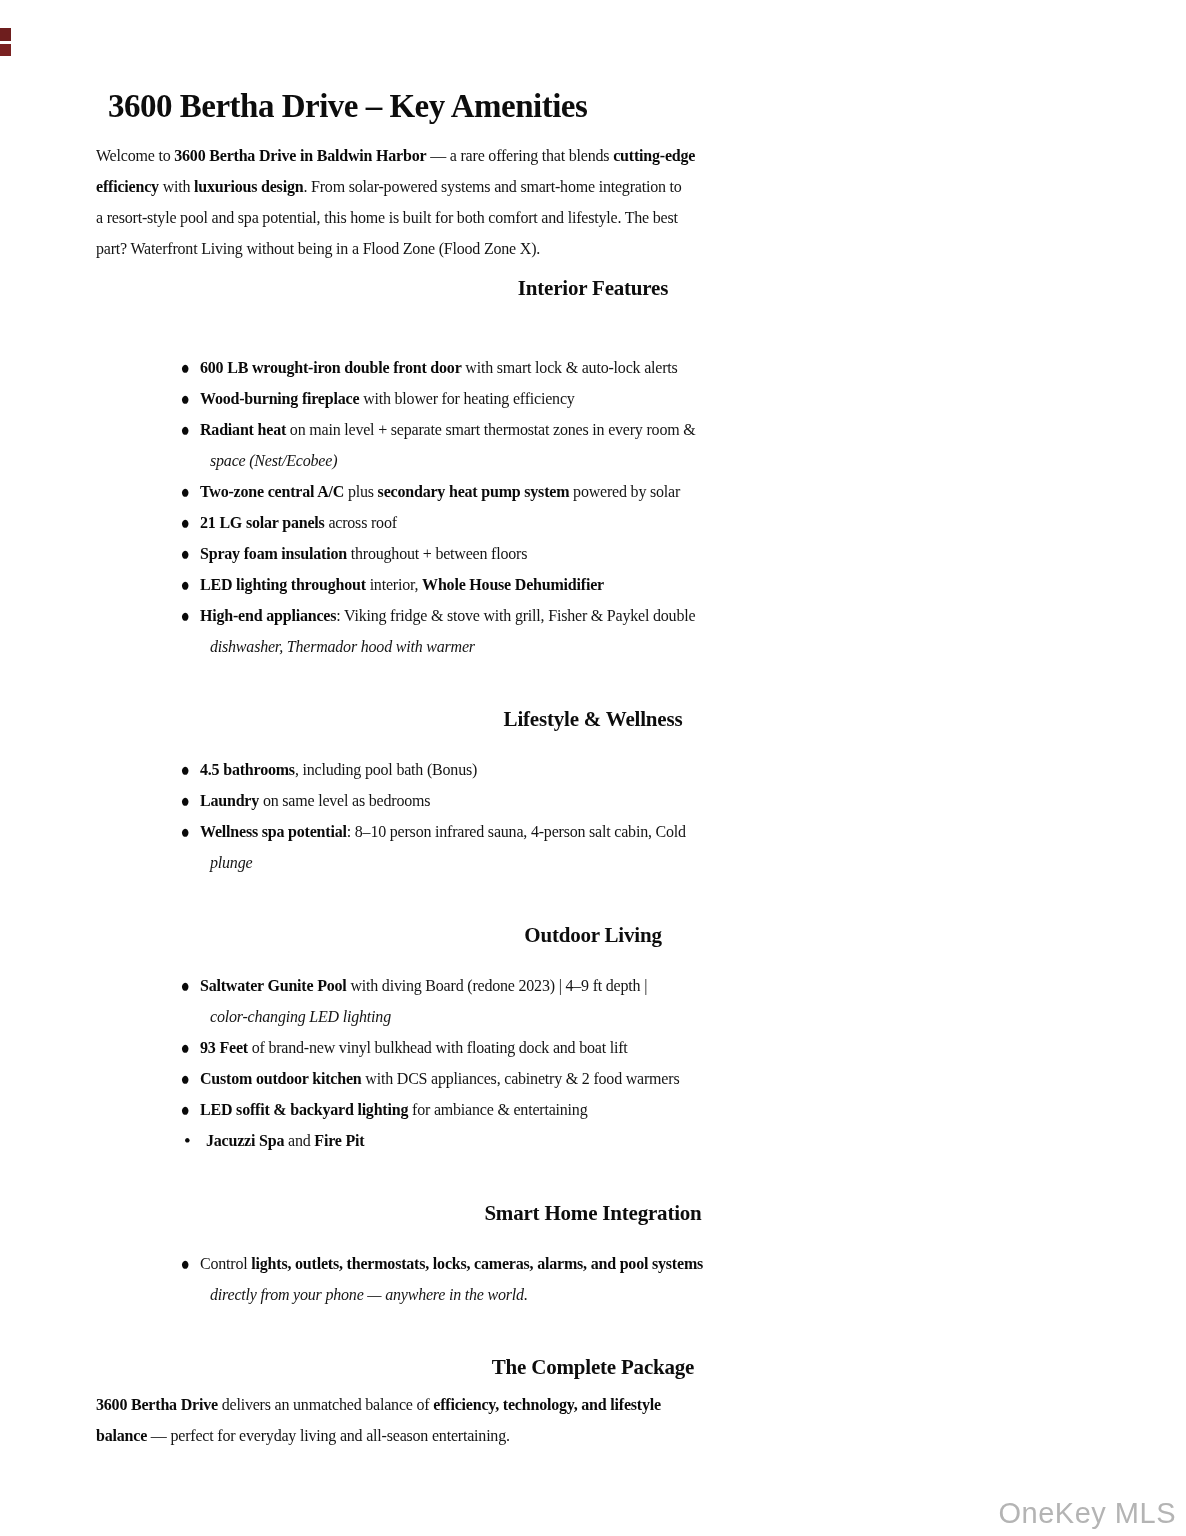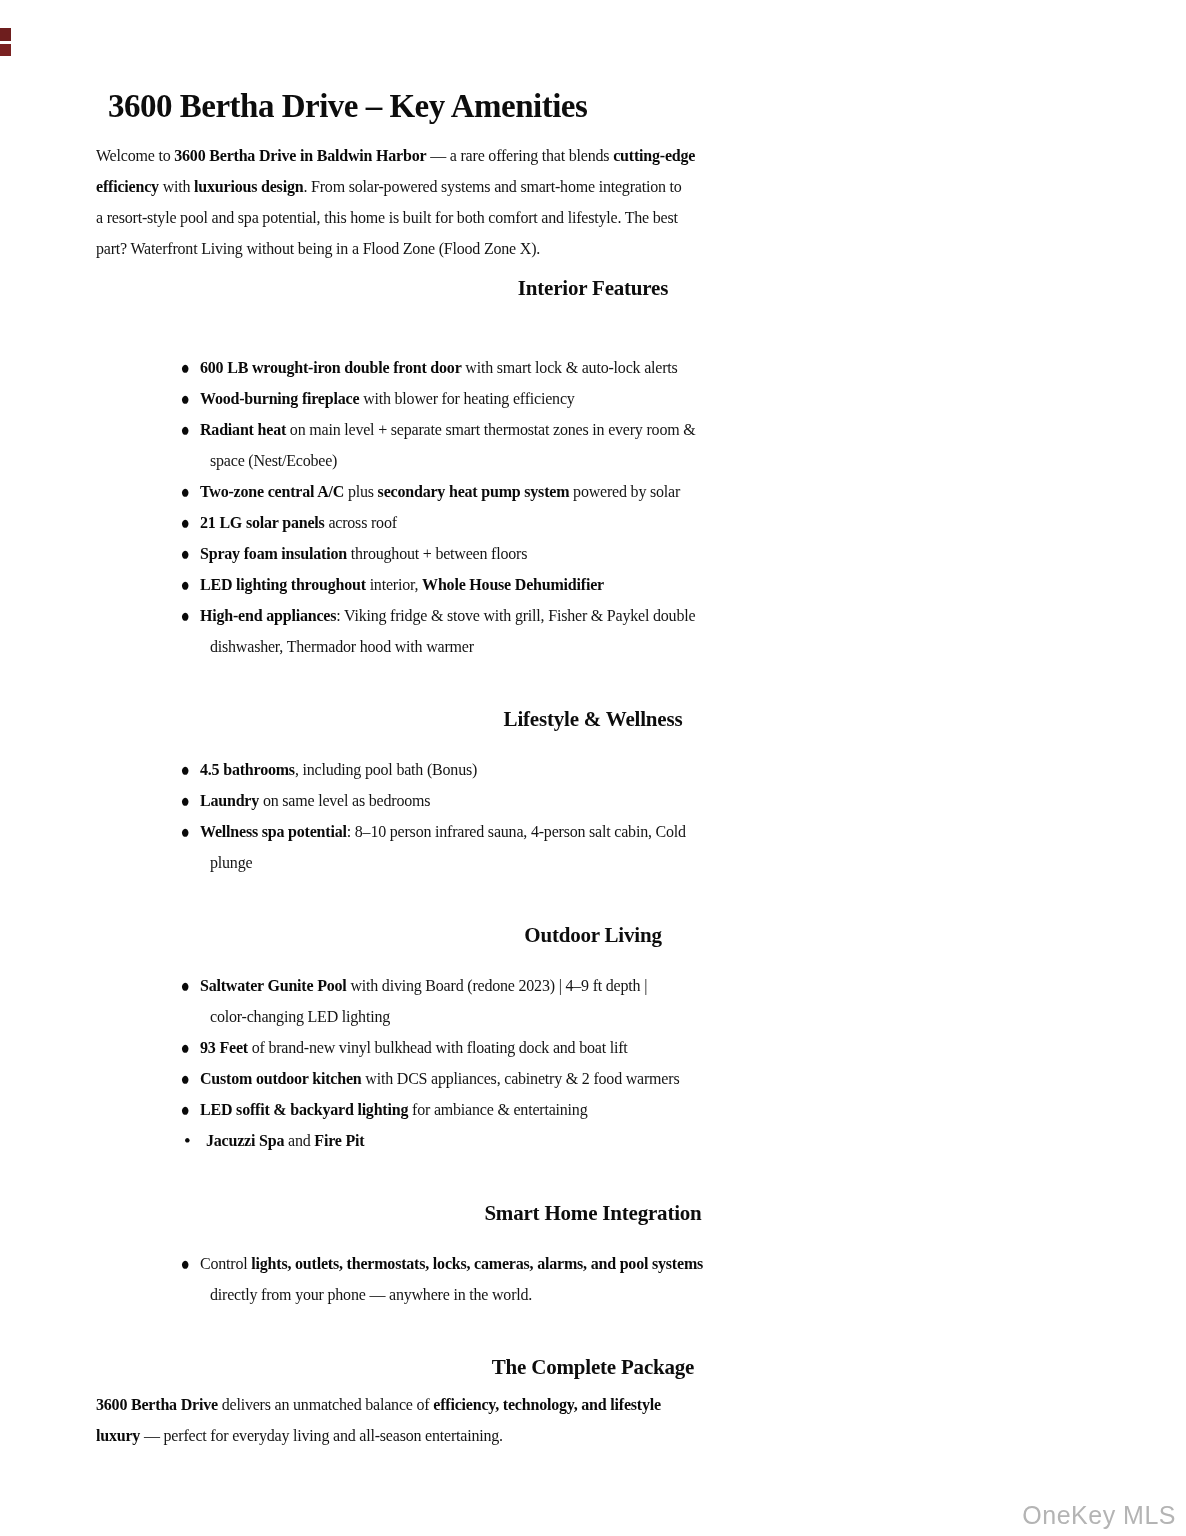--- a/index.html
+++ b/index.html
@@ -39,42 +39,42 @@
     color:#0d0d0d;
     text-align:center;
   }
   .section:first-child h2{margin-top:9px;}
   .bullets{margin-top:19px;}
   .section:first-child .bullets{margin-top:48px;}
   .item{
     position:relative;
     padding-left:104px;
   }
-  .item-text .line + .line{padding-left:10px;}
+  .item-text .line + .line{padding-left:10px;font-style:italic;}
   .glyph{
     position:absolute;
     left:84px;top:0;
     font-size:17px;
     line-height:31px;
     display:inline-block;
     transform:scale(0.9,1.1);
     color:#0a0a0a;
   }
   .glyph.small{
     left:88px;
     font-size:19px;
     transform:none;
   }
   .item.small-bullet{padding-left:110px;}
   .closing-para{margin-top:6px;}
   .watermark{
     position:absolute;
     right:10px;bottom:6px;
     font-family:"Liberation Sans","DejaVu Sans",sans-serif;
-    font-size:25px;
+    font-size:29px;
     color:#b4b4b4;
     letter-spacing:0.5px;
   }
   .corner-mark{
     position:absolute;left:0;
     width:11px;
   }
   .corner-mark.m1{top:28px;height:13px;background:#6e1e1e;}
   .corner-mark.m2{top:44px;height:12px;background:#7a2121;}
 </style>
@@ -218,18 +218,18 @@
               <div class="line"><span>directly from your phone — anywhere in the world.</span></div>
             </div>
           </div>
         </div>
       </div>
     </div>
   <div class="section">
     <h2>The Complete Package</h2>
     <div class="closing-para">
         <div class="line"><b>3600 Bertha Drive</b><span> delivers an unmatched balance of </span><b>efficiency, technology, and lifestyle</b></div>
-        <div class="line"><b>luxury</b><span> — perfect for everyday living and all-season entertaining.</span></div>
+        <div class="line"><b>balance</b><span> — perfect for everyday living and all-season entertaining.</span></div>
       </div>
   </div>
 </div>
 
 <div class="watermark">OneKey MLS</div>
 
 </body></html>

